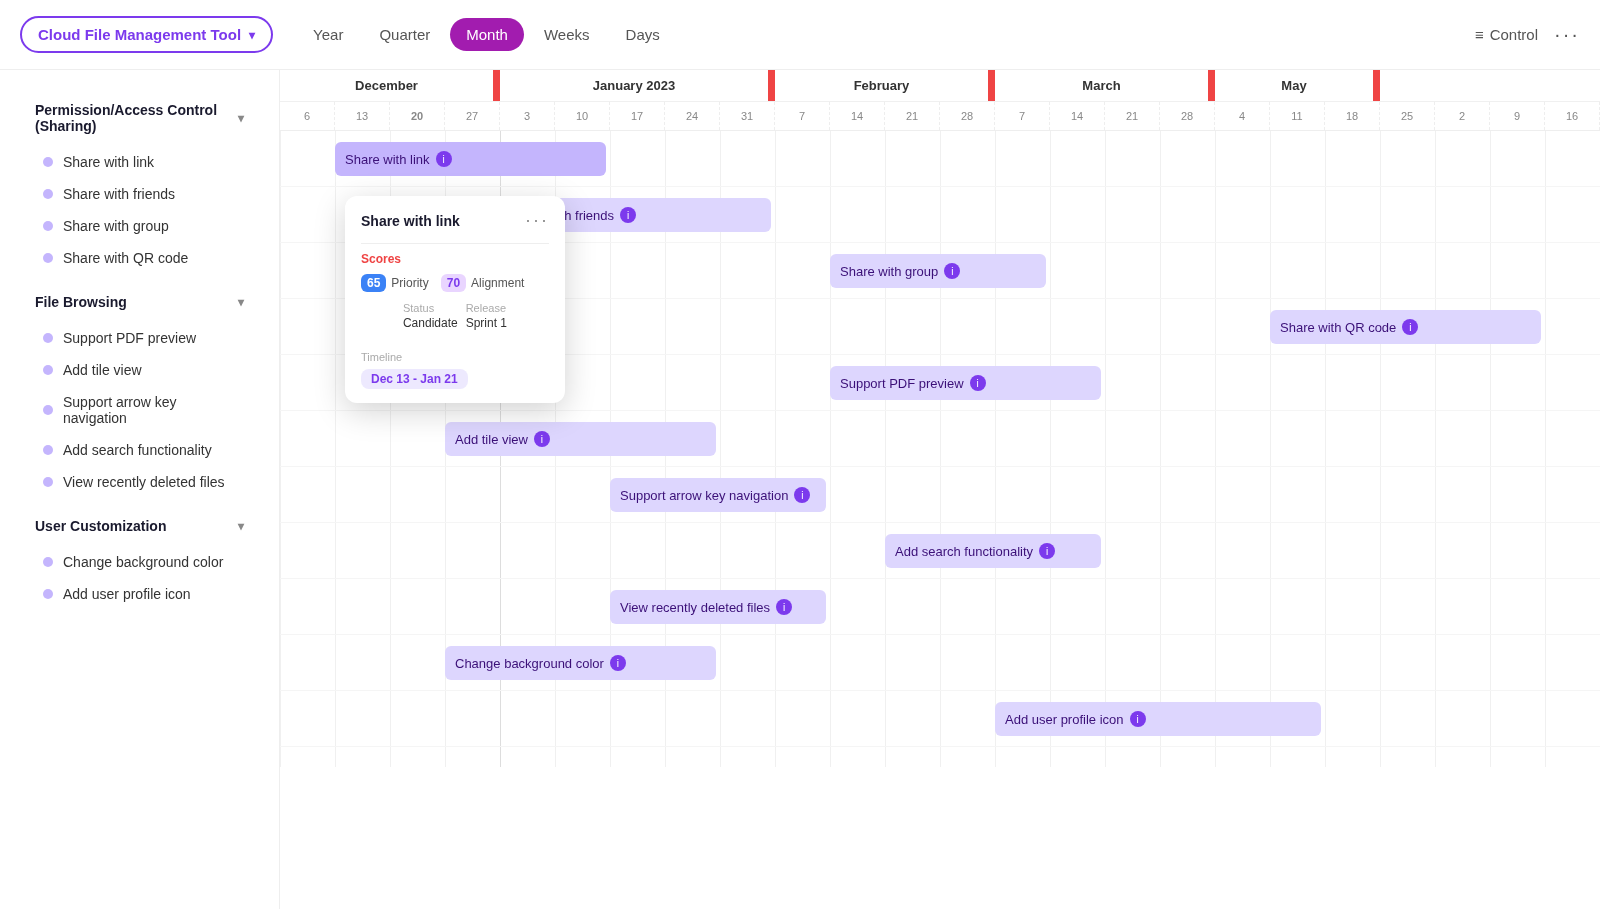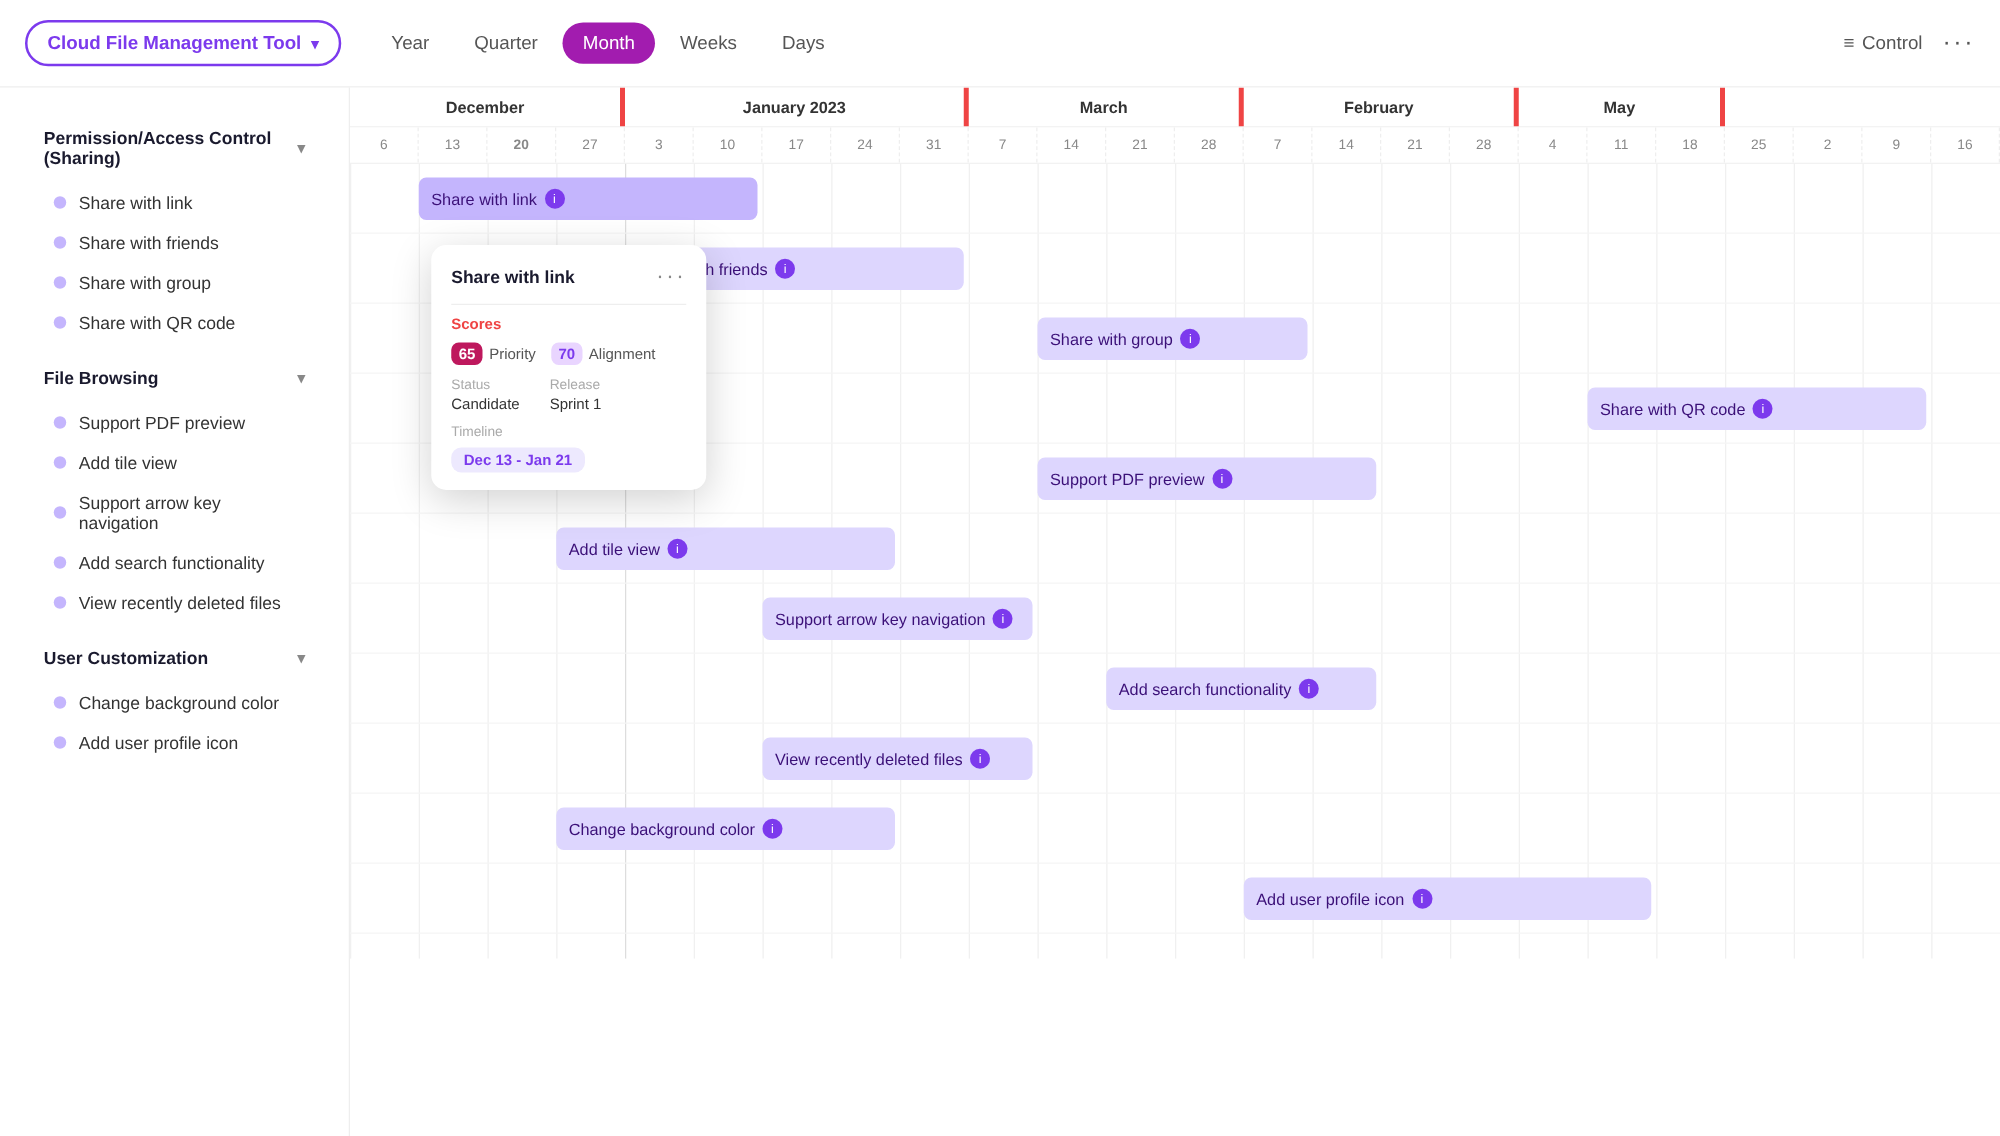--- a/index.html
+++ b/index.html
@@ -48,21 +48,21 @@
 
     
     .timeline-header { border-bottom: 1px solid #eee; }
     .month-row {
       display: flex; height: 32px; background: #fff;
       border-bottom: 1px solid #f0f0f0;
     }
     .month-label {
       font-size: 13px; font-weight: 600; color: #333;
       display: flex; align-items: center; justify-content: center;
-      border-right: 4px solid #ef4444;
+      border-right: 7px solid #ef4444;
     }
     .week-row {
       display: flex; height: 28px; background: #fff;
     }
     .week-cell {
       font-size: 11px; color: #888; display: flex; align-items: center; justify-content: center;
       border-right: 1px dashed #eee; flex-shrink: 0;
     }
 
     
@@ -91,26 +91,26 @@
     .popup-header { display: flex; align-items: center; justify-content: space-between; margin-bottom: 12px; }
     .popup-title { font-weight: 700; font-size: 14px; color: #1a1a2e; }
     .popup-more { color: #888; font-size: 18px; letter-spacing: 2px; cursor: pointer; }
     .popup-divider { border: none; border-top: 1px solid #eee; margin: 8px 0; }
     .scores-label { font-size: 12px; color: #ef4444; margin-bottom: 8px; font-weight: bold; }
     .scores-row { display: flex; gap: 12px; margin-bottom: 10px; }
     .score-badge {
       display: flex; align-items: center; gap: 5px; font-size: 12px;
     }
     .score-num {
-      background: #be185d; color: #fff; border-radius: 6px;
+      background: #3b82f6; color: #fff; border-radius: 6px;
       padding: 2px 6px; font-weight: 700; font-size: 12px;
     }
     .score-num.light { background: #e9d5ff; color: #7c3aed; }
     .score-type { color: #555; font-size: 12px; }
-    .meta-row { display: flex; gap: 24px; margin-bottom: 10px; }
+    .meta-row { display: flex; gap: 8px; margin-bottom: 21px; justify-content: center; }
     .meta-item {}
     .meta-key { font-size: 11px; color: #aaa; margin-bottom: 2px; }
     .meta-val { font-size: 12px; color: #333; font-weight: 500; }
     .timeline-label { font-size: 11px; color: #aaa; margin-bottom: 6px; }
     .timeline-badge {
       display: inline-block; background: #ede9fe; color: #7c3aed;
       border-radius: 8px; padding: 3px 10px; font-size: 12px; font-weight: 600;
     }
   </style>
 </head>
@@ -206,22 +206,22 @@
       </div>
     </div>
   </div>
 
   <div class="gantt-area" id="ganttArea">
 
     <div id="timelineHeader" class="timeline-header">
         <div class="month-row">
           <div class="month-label" style="width: 220px; flex-shrink: 0;">December</div>
           <div class="month-label" style="width: 275px; flex-shrink: 0;">January 2023</div>
+          <div class="month-label" style="width: 220px; flex-shrink: 0;">February</div>
           <div class="month-label" style="width: 220px; flex-shrink: 0;">March</div>
-          <div class="month-label" style="width: 220px; flex-shrink: 0;">February</div>
           <div class="month-label" style="width: 165px; flex-shrink: 0;">May</div>
         </div>
         <div class="week-row">
           <div class="week-cell" style="width: 55px; flex-shrink: 0;">6</div>
           <div class="week-cell" style="width: 55px; flex-shrink: 0;">13</div>
           <div class="week-cell" style="width: 55px; flex-shrink: 0; font-weight: bold;">20</div>
           <div class="week-cell" style="width: 55px; flex-shrink: 0;">27</div>
           <div class="week-cell" style="width: 55px; flex-shrink: 0;">3</div>
           <div class="week-cell" style="width: 55px; flex-shrink: 0;">10</div>
           <div class="week-cell" style="width: 55px; flex-shrink: 0;">17</div>

